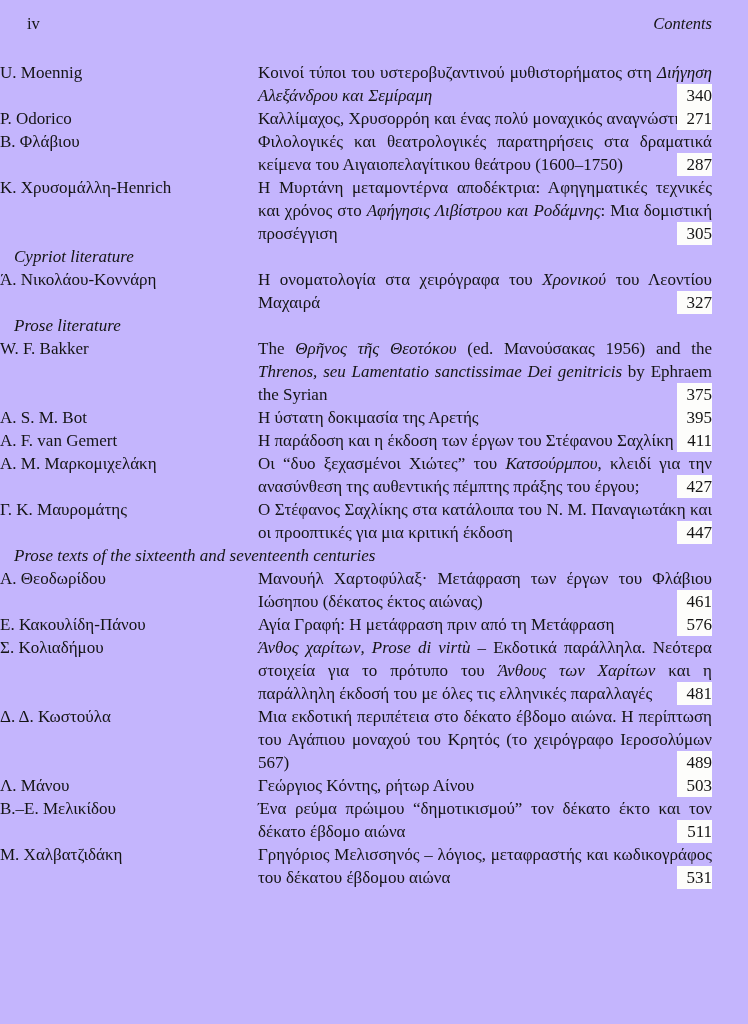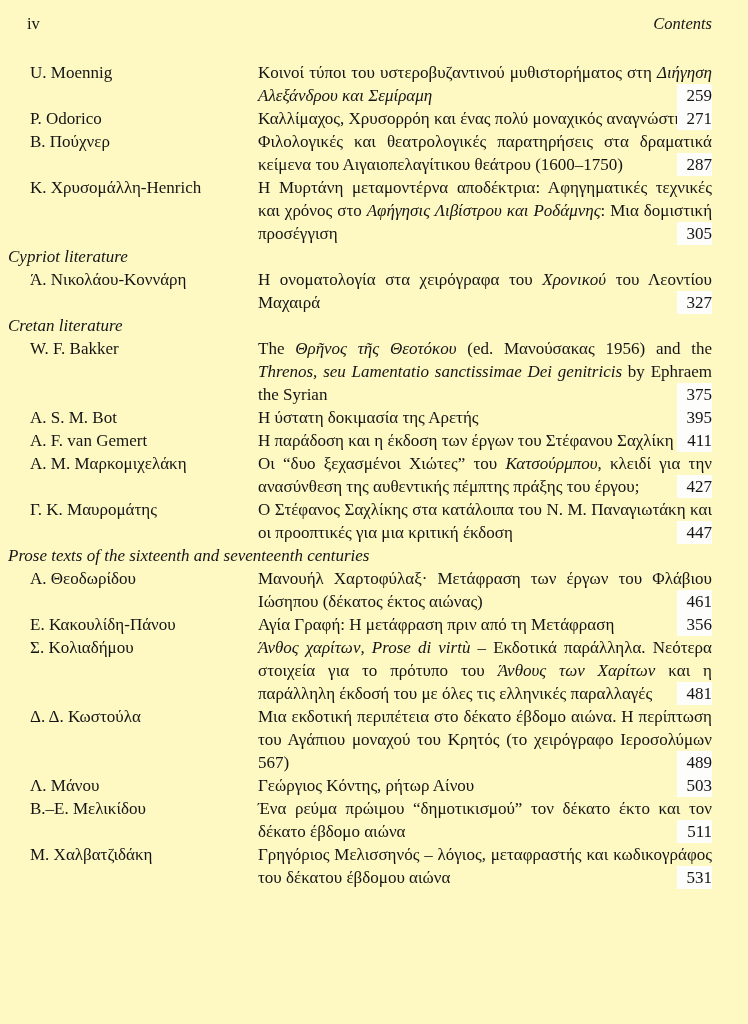--- a/index.html
+++ b/index.html
@@ -4,21 +4,21 @@
 <style>
   html, body {
     margin: 0;
     padding: 0;
     background: #f2f2ee;
   }
   .page {
     position: relative;
     width: 748px;
     height: 1024px;
-    background: #fef9c3;
+    background: #c4b5fd;
     color: #141414;
     font-family: "Liberation Serif", "DejaVu Serif", serif;
     font-size: 17px;
     line-height: 23px;
     overflow: hidden;
     box-sizing: border-box;
   }
   .page-header {
     display: flex;
     justify-content: space-between;
@@ -31,31 +31,30 @@
   }
   .header-title {
     font-style: italic;
     text-align: right;
   }
   .toc {
     margin-top: 26px;
   }
   .toc-section {
     font-style: italic;
-    padding-left: 8px;
+    padding-left: 14px;
     white-space: nowrap;
   }
   .toc-entry {
     display: flex;
     align-items: flex-start;
   }
   .toc-author {
     flex: 0 0 258px;
     box-sizing: border-box;
-    padding-left: 30px;
     white-space: nowrap;
     overflow: hidden;
   }
   .toc-title {
     flex: 0 0 454px;
     width: 454px;
     margin-right: 56px;
     text-align: justify;
     position: relative;
     box-sizing: border-box;
@@ -76,40 +75,40 @@
 
 <div class="page">
   <div class="page-header">
     <span class="header-folio">iv</span>
     <span class="header-title">Contents</span>
   </div>
 
   <div class="toc">
       <div class="toc-entry">
         <div class="toc-author">U. Moennig</div>
-        <div class="toc-title"><span class="run">Κοινοί τύποι του υστεροβυζαντινού μυθιστορήματος στη </span><span class="run-it">Διήγηση Αλεξάνδρου και Σεμίραμη</span><span class="toc-page">259</span></div>
+        <div class="toc-title"><span class="run">Κοινοί τύποι του υστεροβυζαντινού μυθιστορήματος στη </span><span class="run-it">Διήγηση Αλεξάνδρου και Σεμίραμη</span><span class="toc-page">340</span></div>
       </div>
       <div class="toc-entry">
         <div class="toc-author">P. Odorico</div>
         <div class="toc-title"><span class="run">Καλλίμαχος, Χρυσορρόη και ένας πολύ μοναχικός αναγνώστης</span><span class="toc-page">271</span></div>
       </div>
       <div class="toc-entry">
-        <div class="toc-author">Β. Πούχνερ</div>
+        <div class="toc-author">Β. Φλάβιου</div>
         <div class="toc-title"><span class="run">Φιλολογικές και θεατρολογικές παρατηρήσεις στα δραματικά κείμενα του Αιγαιοπελαγίτικου θεάτρου (1600–1750)</span><span class="toc-page">287</span></div>
       </div>
       <div class="toc-entry">
         <div class="toc-author">Κ. Χρυσομάλλη-Henrich</div>
         <div class="toc-title"><span class="run">Η Μυρτάνη μεταμοντέρνα αποδέκτρια: Αφηγηματικές τεχνικές και χρόνος στο </span><span class="run-it">Αφήγησις Λιβίστρου και Ροδάμνης</span><span class="run">: Μια δομιστική προσέγγιση</span><span class="toc-page">305</span></div>
       </div>
       <div class="toc-section">Cypriot literature</div>
       <div class="toc-entry">
         <div class="toc-author">Ά. Νικολάου-Κοννάρη</div>
         <div class="toc-title"><span class="run">Η ονοματολογία στα χειρόγραφα του </span><span class="run-it">Χρονικού</span><span class="run"> του Λεοντίου Μαχαιρά</span><span class="toc-page">327</span></div>
       </div>
-      <div class="toc-section">Cretan literature</div>
+      <div class="toc-section">Prose literature</div>
       <div class="toc-entry">
         <div class="toc-author">W. F. Bakker</div>
         <div class="toc-title"><span class="run">The </span><span class="run-it">Θρῆνος τῆς Θεοτόκου</span><span class="run"> (ed. Μανούσακας 1956) and the </span><span class="run-it">Threnos, seu Lamentatio sanctissimae Dei genitricis</span><span class="run"> by Ephraem the Syrian</span><span class="toc-page">375</span></div>
       </div>
       <div class="toc-entry">
         <div class="toc-author">A. S. M. Bot</div>
         <div class="toc-title"><span class="run">Η ύστατη δοκιμασία της Αρετής</span><span class="toc-page">395</span></div>
       </div>
       <div class="toc-entry">
         <div class="toc-author">A. F. van Gemert</div>
@@ -123,21 +122,21 @@
         <div class="toc-author">Γ. Κ. Μαυρομάτης</div>
         <div class="toc-title"><span class="run">Ο Στέφανος Σαχλίκης στα κατάλοιπα του Ν. Μ. Παν­αγιωτάκη και οι προοπτικές για μια κριτική έκδοση</span><span class="toc-page">447</span></div>
       </div>
       <div class="toc-section">Prose texts of the sixteenth and seventeenth centuries</div>
       <div class="toc-entry">
         <div class="toc-author">Α. Θεοδωρίδου</div>
         <div class="toc-title"><span class="run">Μανουήλ Χαρτοφύλαξ· Μετάφραση των έργων του Φλάβιου Ιώσηπου (δέκατος έκτος αιώνας)</span><span class="toc-page">461</span></div>
       </div>
       <div class="toc-entry">
         <div class="toc-author">Ε. Κακουλίδη-Πάνου</div>
-        <div class="toc-title"><span class="run">Αγία Γραφή: Η μετάφραση πριν από τη Μετάφραση</span><span class="toc-page">356</span></div>
+        <div class="toc-title"><span class="run">Αγία Γραφή: Η μετάφραση πριν από τη Μετάφραση</span><span class="toc-page">576</span></div>
       </div>
       <div class="toc-entry">
         <div class="toc-author">Σ. Κολιαδήμου</div>
         <div class="toc-title"><span class="run-it">Άνθος χαρίτων, Prose di virtù</span><span class="run"> – Εκδοτικά παράλληλα. Νεότερα στοιχεία για το πρότυπο του </span><span class="run-it">Άνθους των Χαρίτων</span><span class="run"> και η παράλληλη έκδοσή του με όλες τις ελληνικές παραλλαγές</span><span class="toc-page">481</span></div>
       </div>
       <div class="toc-entry">
         <div class="toc-author">Δ. Δ. Κωστούλα</div>
         <div class="toc-title"><span class="run">Μια εκδοτική περιπέτεια στο δέκατο έβδομο αιώνα. Η περίπτωση του Αγάπιου μοναχού του Κρητός (το χειρόγραφο Ιεροσολύμων 567)</span><span class="toc-page">489</span></div>
       </div>
       <div class="toc-entry">

